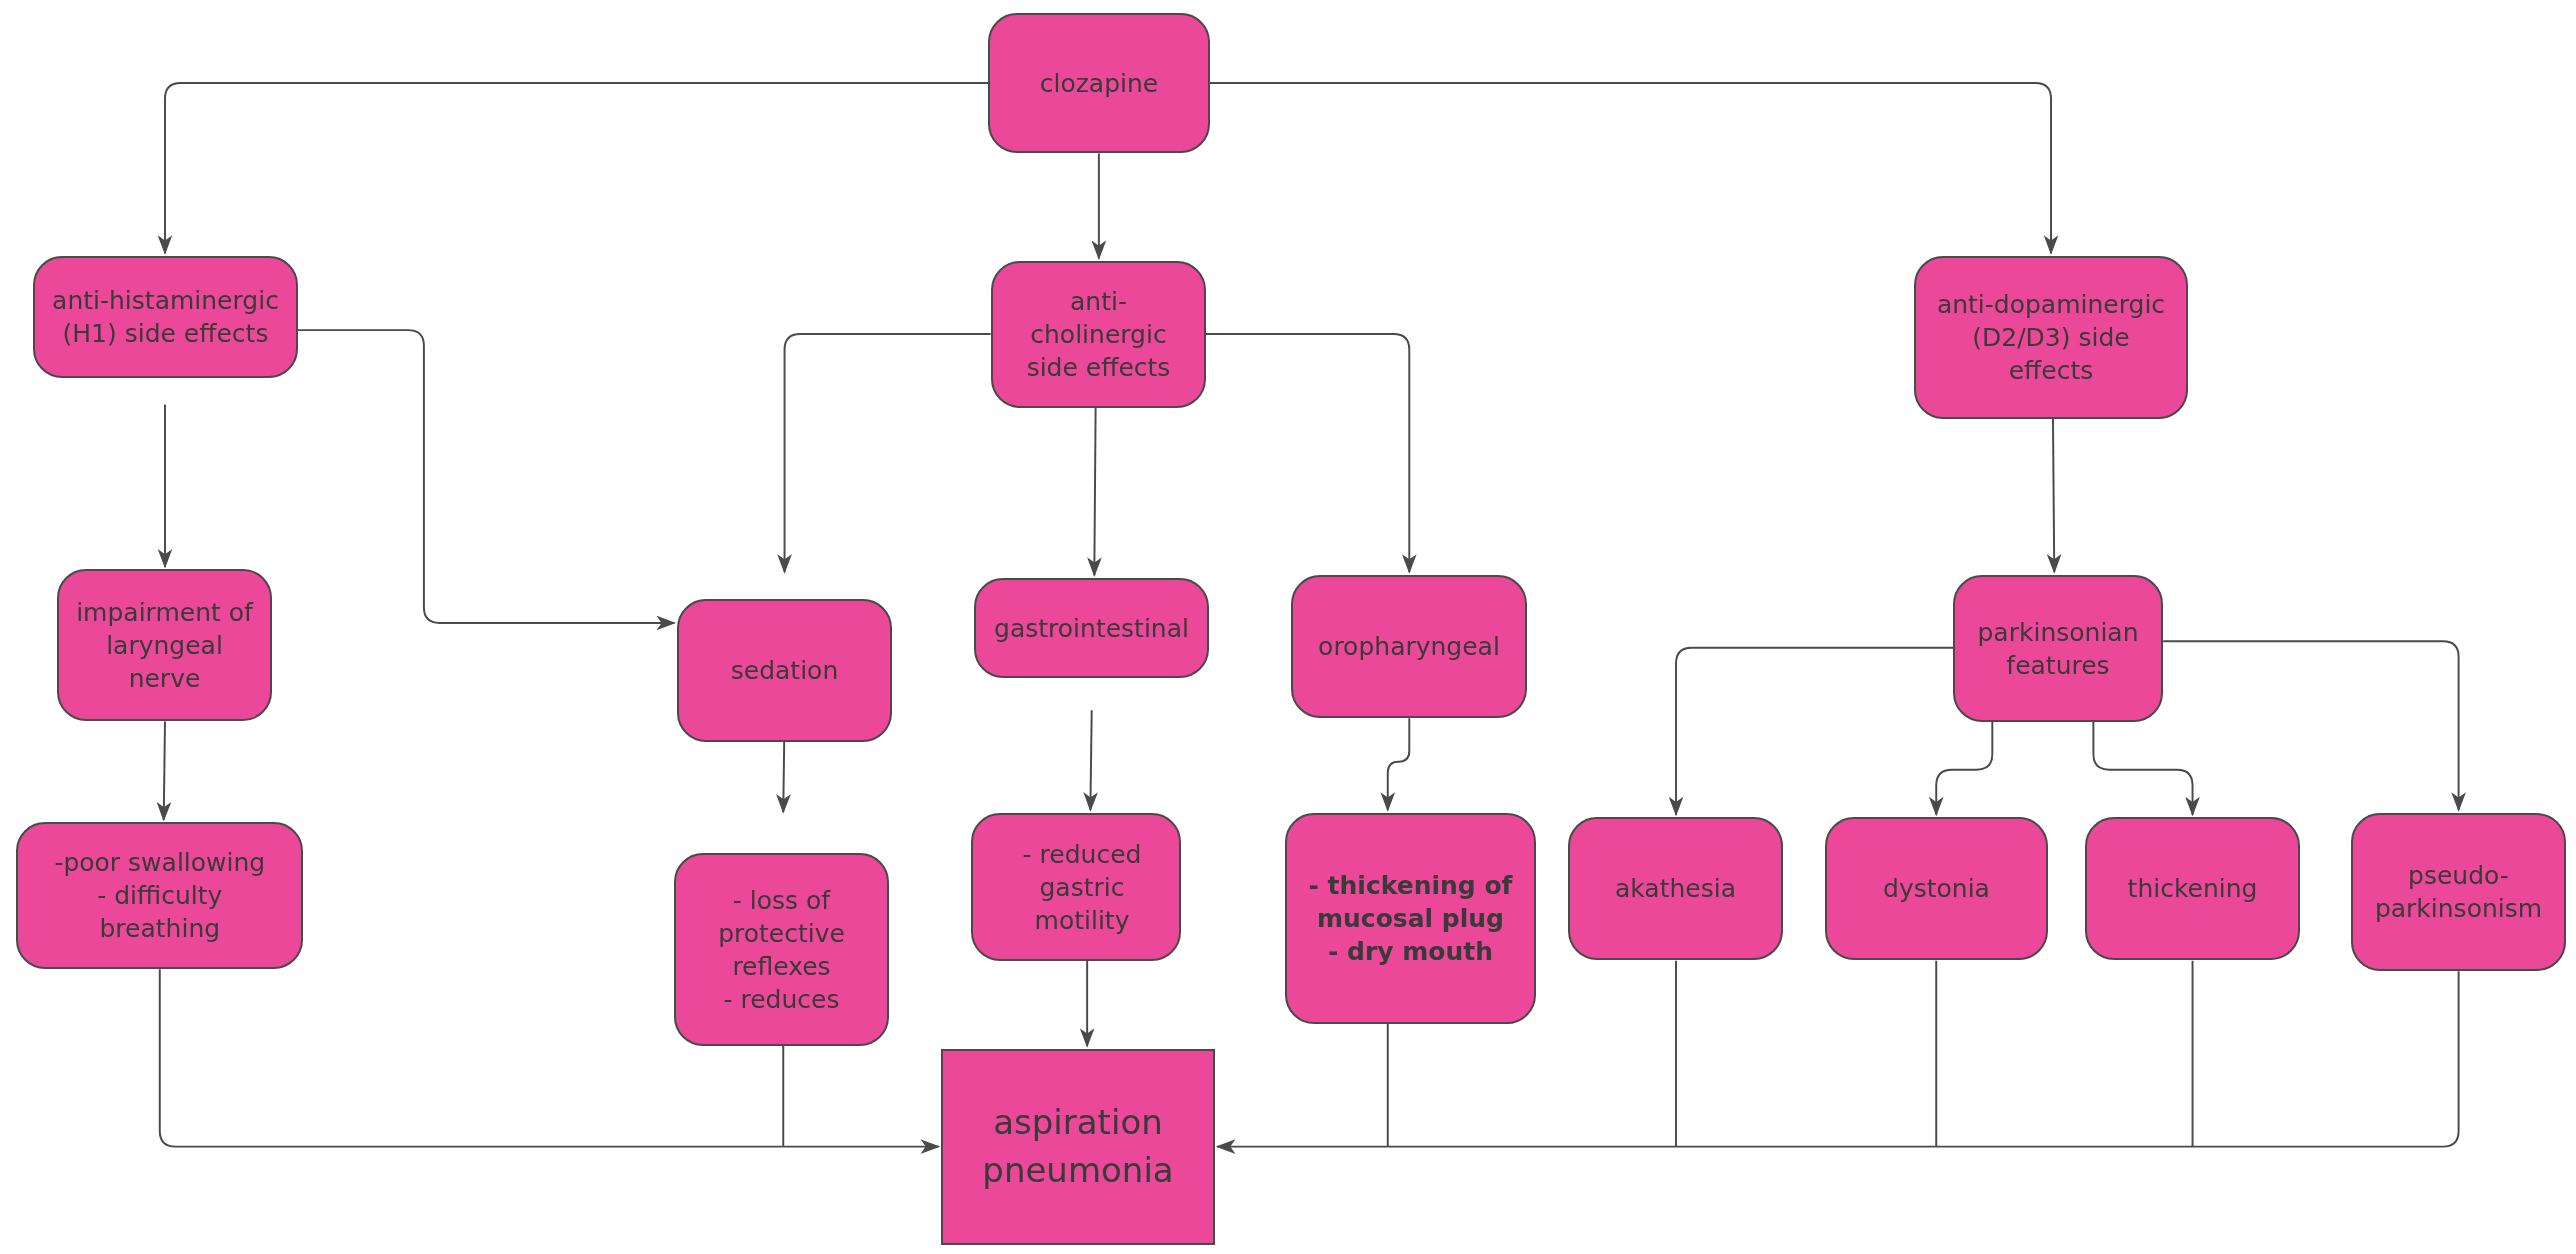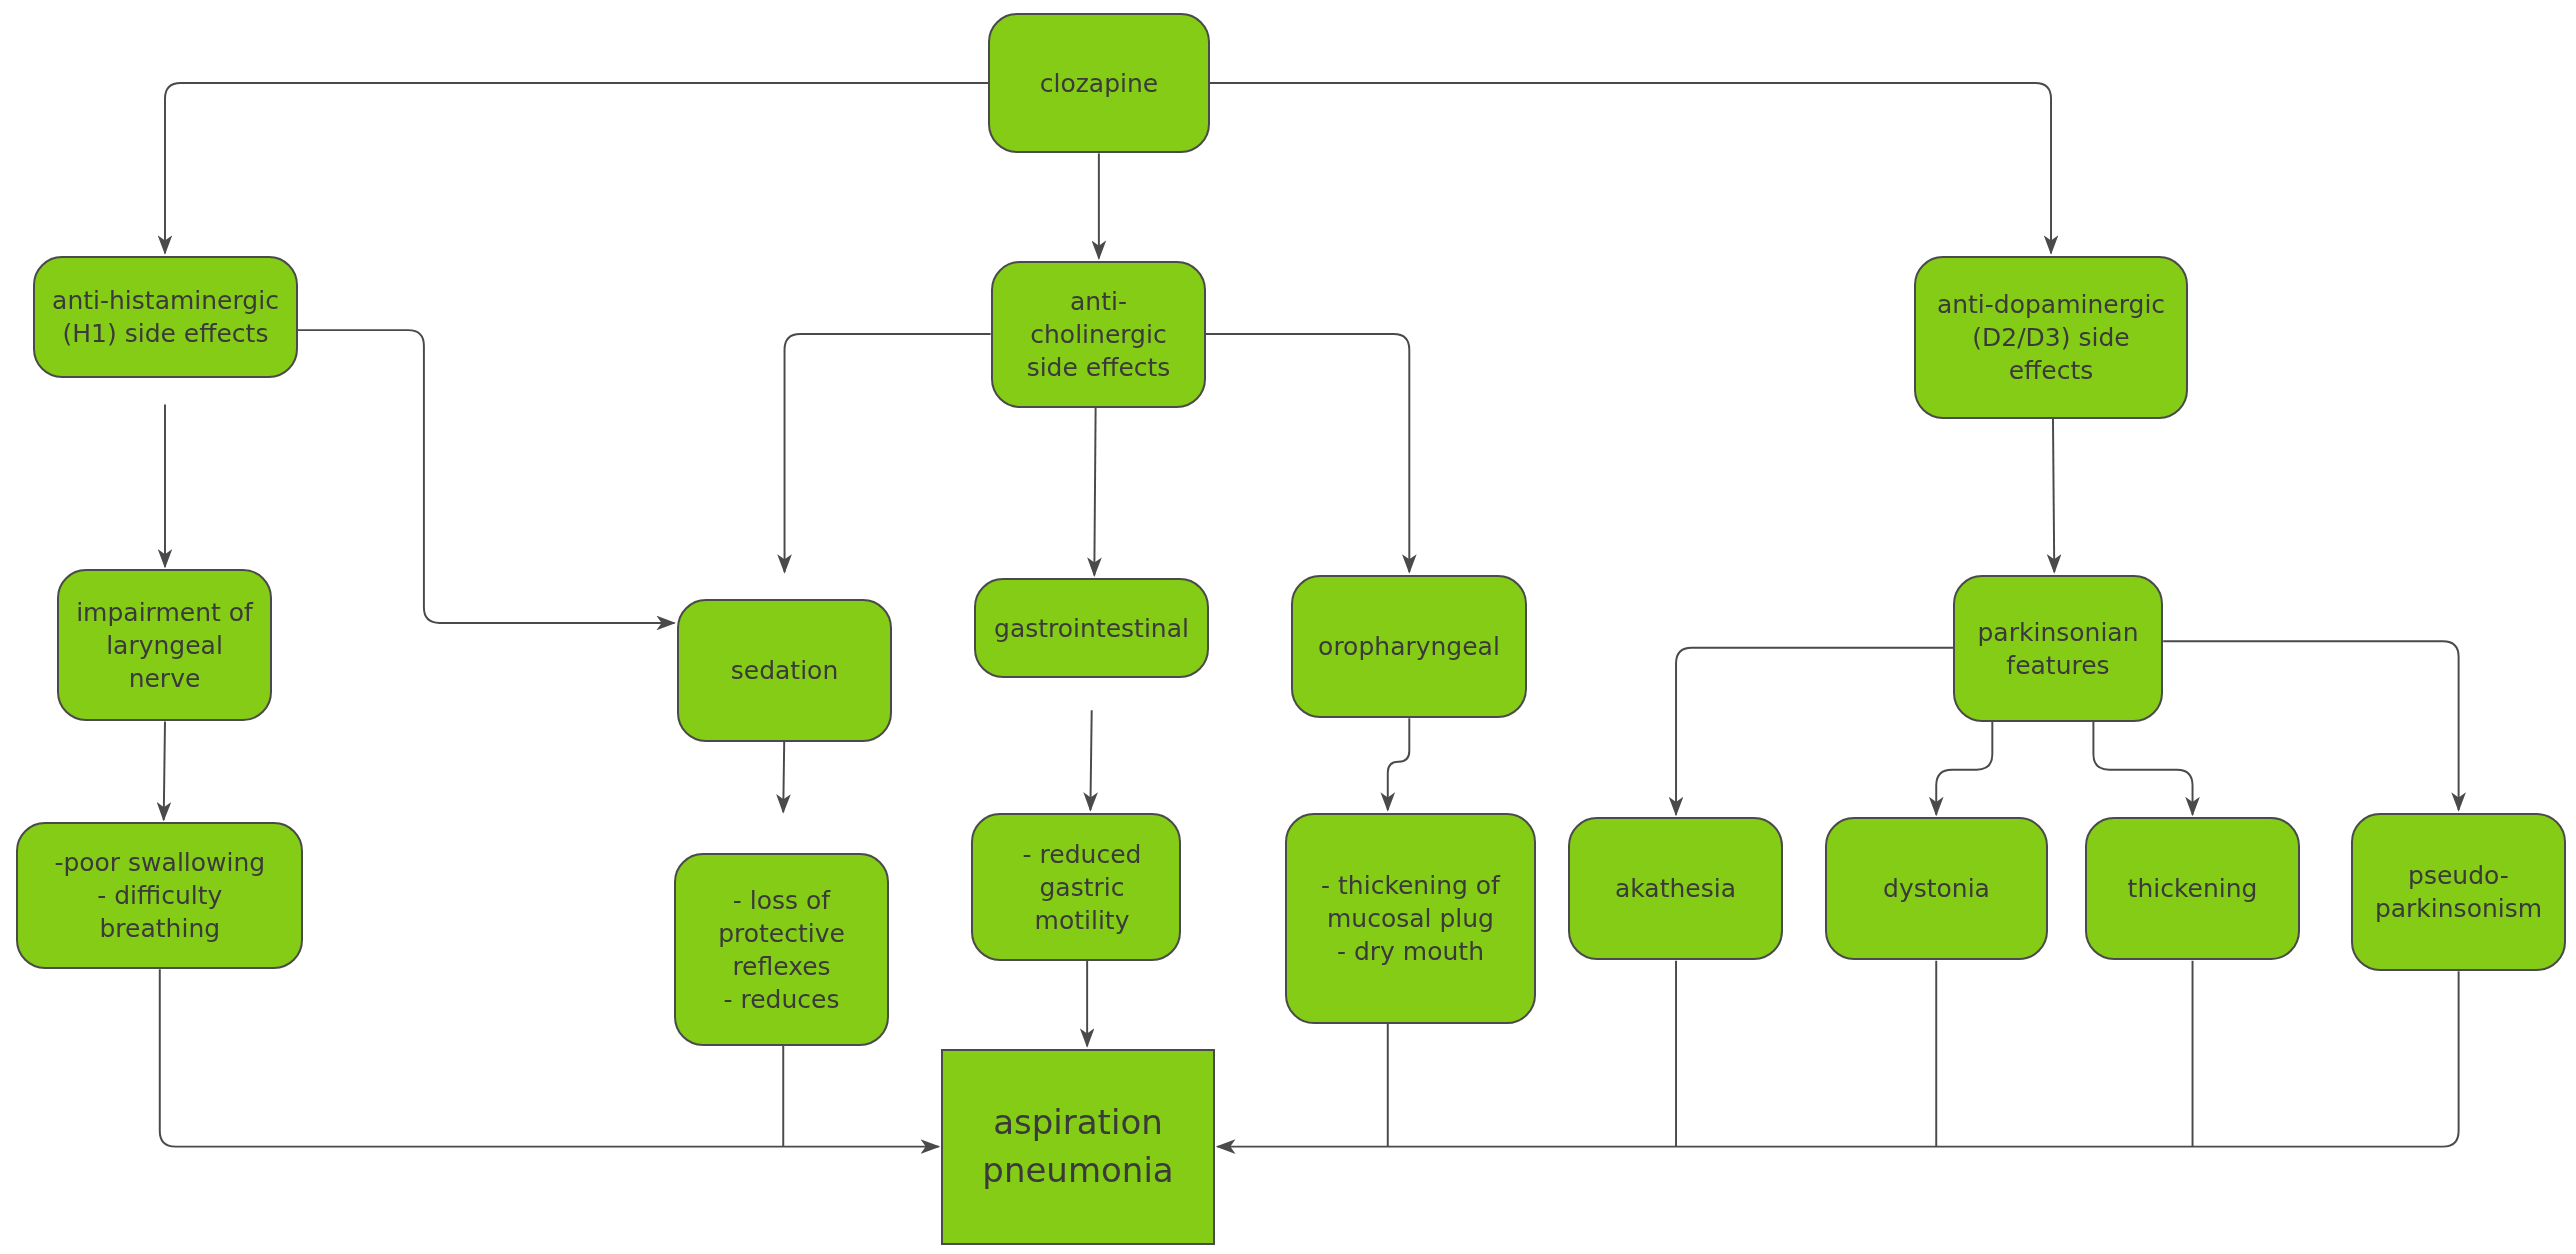--- a/index.html
+++ b/index.html
@@ -14,42 +14,42 @@
     background:var(--bg);
     font-family:"DejaVu Sans","Liberation Sans",sans-serif;
     overflow:hidden;
   }
   #edge-layer{position:absolute;left:0;top:0;width:2576px;height:1255px;}
   .node{
     position:absolute;
     box-sizing:border-box;
     display:flex;align-items:center;justify-content:center;
     text-align:center;
-    background:#84cc16;
+    background:#ec4899;
     border:2px solid var(--line);
     border-radius:29px;
     color:var(--text);
     font-size:25px;
     line-height:1.32;
   }
   .node .lbl{white-space:pre-line;padding:0 6.5px;}
   
   .n-clozapine   {left:988px;top:13px;  width:222px;height:140px;}
   .n-antihist    {left:33px;  top:256px; width:265px;height:122px;}
   .n-antichol    {left:991px;top:261px; width:215px;height:147px;}
   .n-antidopa    {left:1914px;top:256px; width:274px;height:163px;}
   .n-impairment  {left:57px;  top:569px; width:215px;height:152px;}
   .n-sedation    {left:677px;top:599px; width:215px;height:143px;}
   .n-gastro      {left:974px;top:578px; width:235px;height:100px;}
   .n-oroph       {left:1291px;top:575px; width:236px;height:143px;}
   .n-parkinsonian{left:1953px;top:575px; width:210px;height:147px;}
   .n-swallow     {left:16.3px;  top:822px;width:287px;height:147px;}
   .n-reflexes    {left:674px;top:815px;width:215px;height:193px;margin-top:38px;}
   .n-motility    {left:971px;top:813px;width:210px;height:148px;padding-left:12px;}
-  .n-mucosal     {left:1285px;top:813px;width:251px;height:211px;}
+  .n-mucosal     {left:1285px;top:813px;width:251px;height:211px;font-weight:bold;}
   .n-akathesia   {left:1568px;top:817px;width:215px;height:143px;}
   .n-dystonia    {left:1825px;top:817px;width:223px;height:143px;}
   .n-dyskinesia  {left:2085px;top:817px;width:215px;height:143px;}
   .n-pseudo      {left:2351px;top:813px;width:215px;height:158px;}
   .n-aspiration  {left:941px;top:1049px;width:274px;height:196px;
                   border-radius:0;font-size:34px;line-height:1.4;}
 </style>
 </head>
 <body>
 

